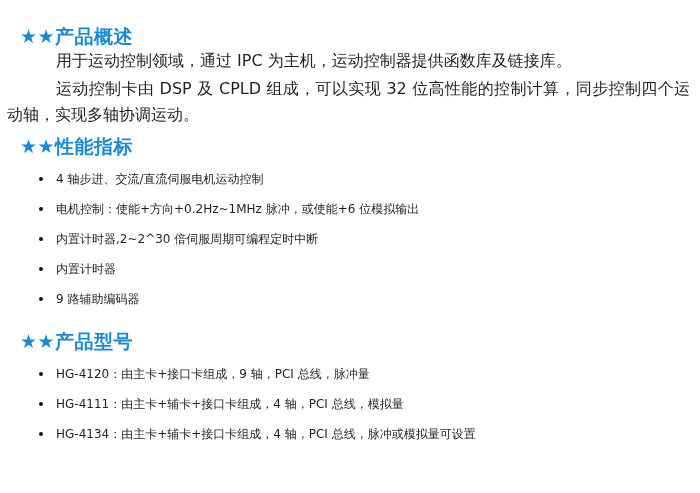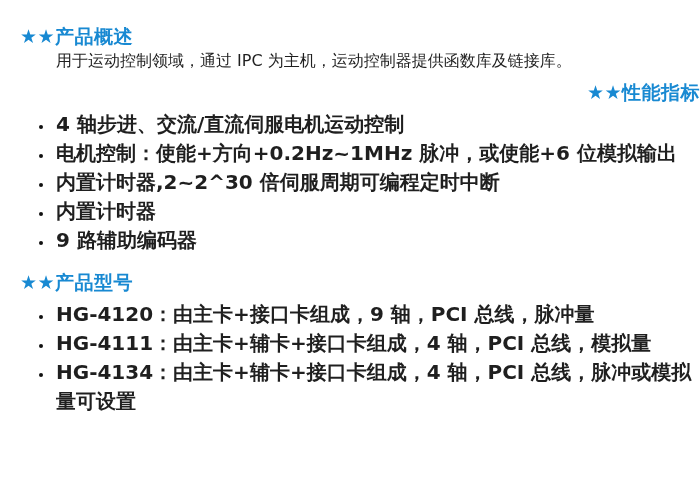--- a/index.html
+++ b/index.html
@@ -24,21 +24,20 @@
   .section-title {
     margin: 0 0 0 20px;
     font-size: 19px;
     line-height: 24px;
     font-weight: bold;
     color: var(--accent, #1889D2);
     letter-spacing: 0.5px;
   }
   .section-title.mt {
     margin-top: 6px;
-    text-align: right;
   }
   .section-title.mt2 {
     margin-top: 15px;
   }
   .para {
     margin: 2px 10px 0 7px;
     font-size: 16px;
     line-height: 26px;
     text-indent: 49px;
     text-align: justify;
@@ -46,39 +45,39 @@
   .para.first {
     margin-top: 0;
   }
   ul.bullet-list {
     margin: 6px 0 0 0;
     padding: 0 0 0 54px;
   }
   ul.bullet-list li {
     list-style: disc outside;
     padding-left: 2px;
-    font-size: 20px;
+    font-size: 12px;
     line-height: 29px;
-    font-weight: bold;
   }
   ul.bullet-list li::marker {
     color: #111111;
     font-size: 14px;
   }
 </style>
 </head>
 <body>
 
 <div class="doc">
 
   <h2 class="section-title">★★产品概述</h2>
 
   <p class="para first">用于运动控制领域，通过 IPC 为主机，运动控制器提供函数库及链接库。</p>
 
 
+  <p class="para">运动控制卡由 DSP 及 CPLD 组成，可以实现 32 位高性能的控制计算，同步控制四个运动轴，实现多轴协调运动。</p>
 
   <h2 class="section-title mt">★★性能指标</h2>
 
   <ul class="bullet-list">
     <li>4 轴步进、交流/直流伺服电机运动控制</li>
     <li>电机控制：使能+方向+0.2Hz~1MHz 脉冲，或使能+6 位模拟输出</li>
     <li>内置计时器,2~2^30 倍伺服周期可编程定时中断</li>
     <li>内置计时器</li>
     <li>9 路辅助编码器</li>
   </ul>

